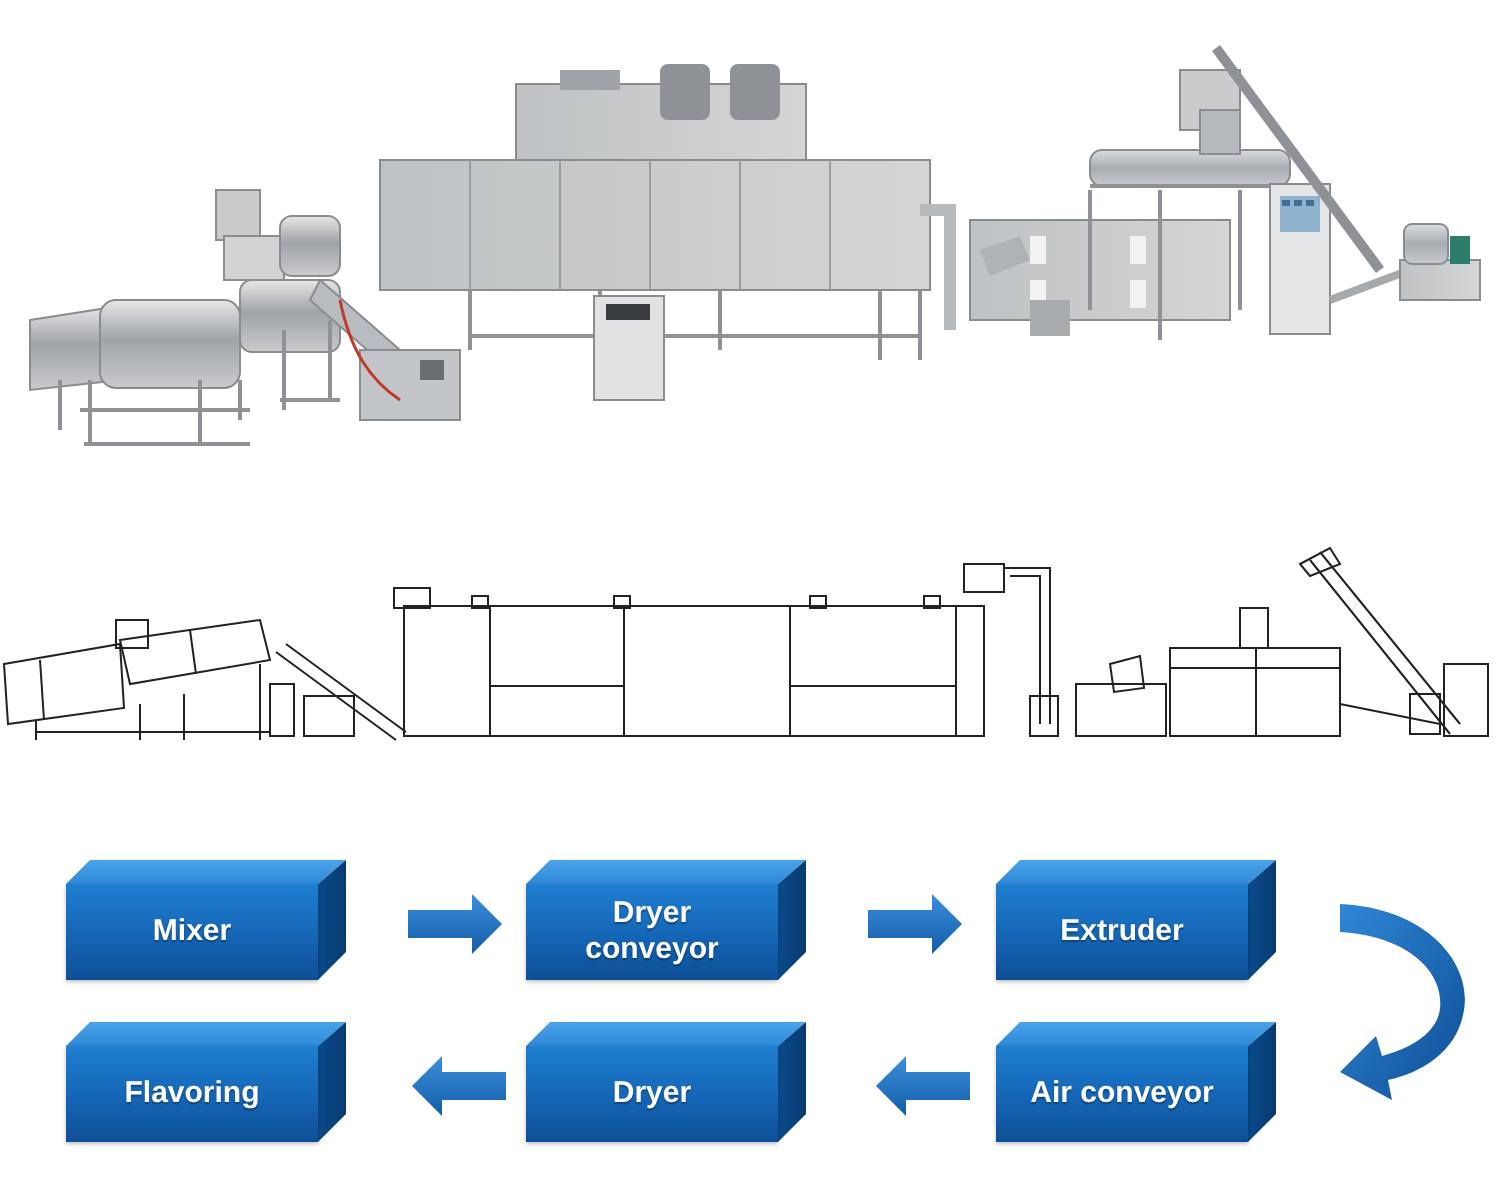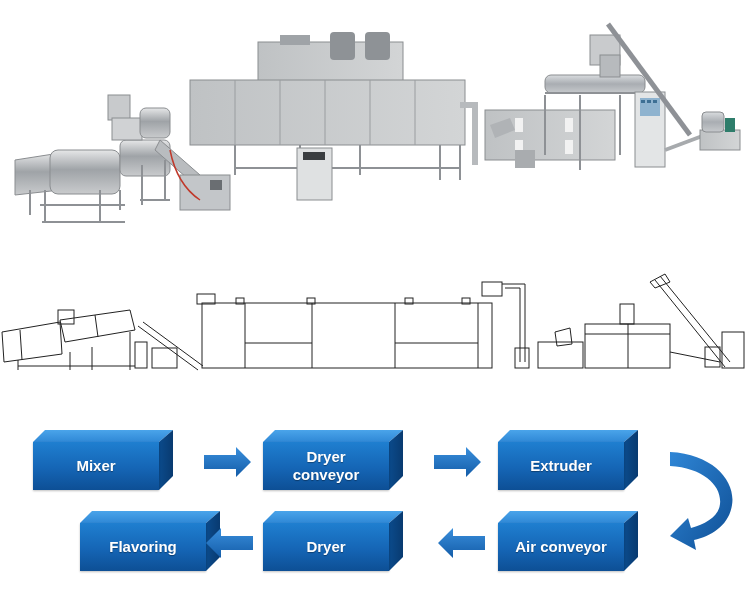--- a/index.html
+++ b/index.html
@@ -219,21 +219,21 @@
     <div class="label">Extruder</div>
   </div>
 
   <div class="step" style="left:263px; top:101px;">
     <div class="top"></div>
       <div class="side"></div>
     <div class="front"></div>
     <div class="label">Dryer</div>
   </div>
 
-  <div class="step" style="left:33px; top:101px;margin-left:47px;">
+  <div class="step" style="left:33px; top:101px;">
     <div class="top"></div>
       <div class="side"></div>
     <div class="front"></div>
     <div class="label">Flavoring</div>
   </div>
 
   <svg class="arrow" style="left:204px; top:36px;" width="50" height="32" viewBox="0 0 50 32">
     <defs>
         <linearGradient id="ag1" x1="0" y1="0" x2="0" y2="1">
           <stop offset="0" stop-color="#3a8fdc"></stop>

